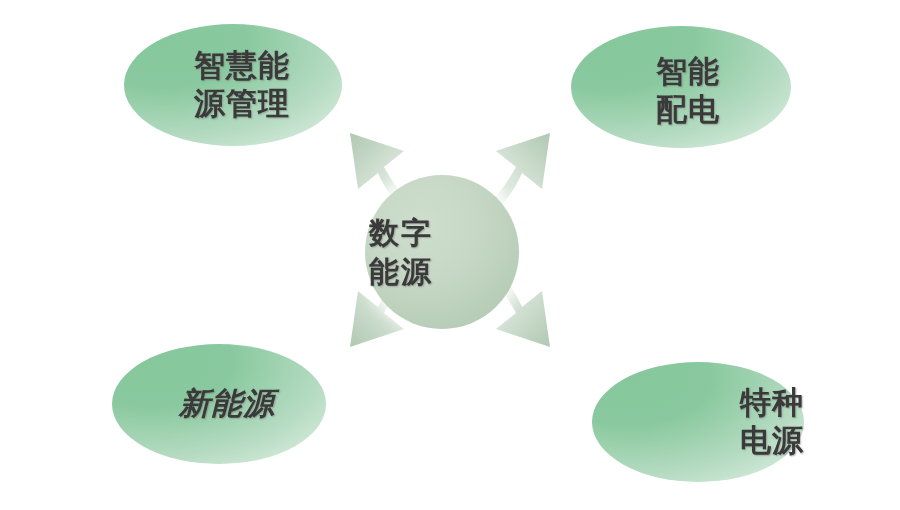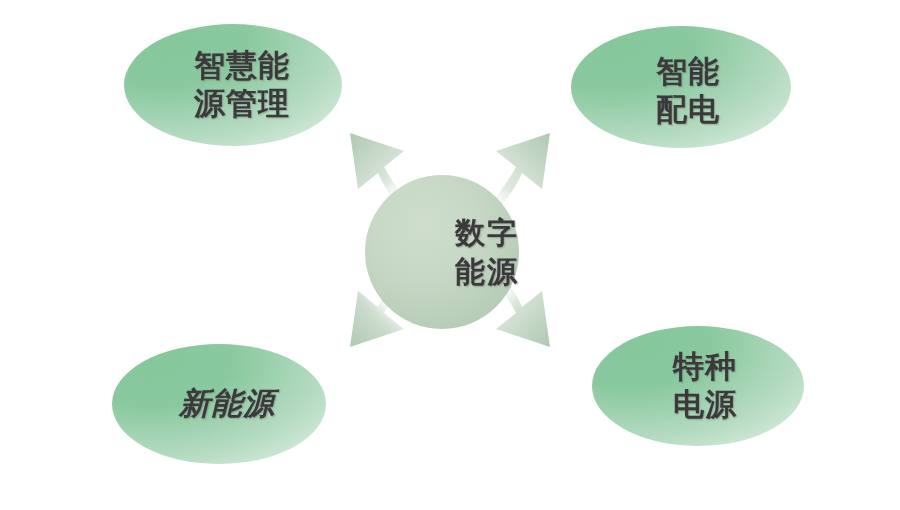--- a/index.html
+++ b/index.html
@@ -62,36 +62,37 @@
   #node-smart-distribution .node-label { padding-left: 14px; margin-top: 8px; }
 
   #node-new-energy {
     left: 112px; top: 344px; width: 214px; height: 120px;
     background: radial-gradient(ellipse 150% 150% at 18% 14%,
                 #86c79c 0%, #8ac99f 26%, #b7dcc3 55%, #e2f1e7 78%, #fbfdfc 100%);
   }
   #node-new-energy .node-label { padding-left: 16px; font-style: italic; }
 
   #node-special-power {
-    left: 592px; top: 326px; width: 212px; height: 120px;
-    background: radial-gradient(ellipse 150% 150% at 18% 14%,
-                #86c79c 0%, #8ac99f 26%, #b7dcc3 55%, #e2f1e7 78%, #fbfdfc 100%);
+    left: 592px; top: 362px; width: 212px; height: 120px;
+    background: radial-gradient(ellipse 150% 150% at 18% 14%,
+                #86c79c 0%, #8ac99f 26%, #b7dcc3 55%, #e2f1e7 78%, #fbfdfc 100%);
+    justify-content: flex-end;
   }
   #node-special-power .node-label { padding-left: 14px; }
 
   
   #node-hub {
     position: absolute;
     left: 365px; top: 175px;
     width: 154px; height: 154px;
     border-radius: 50%;
     z-index: 4;
     display: flex;
     align-items: center;
-    justify-content: flex-end;
+    justify-content: flex-start;
     background: radial-gradient(circle at 38% 32%,
                 #cfdecd 0%, #c6d8c5 40%, #b6ccb6 78%, #a9c2aa 100%);
     box-shadow: 0 0 14px 6px rgba(255,255,255,0.85);
   }
   #node-hub .node-label {
     font-size: 30px;
     line-height: 1.3;
     letter-spacing: 2px;
     padding-left: 4px;
   }

